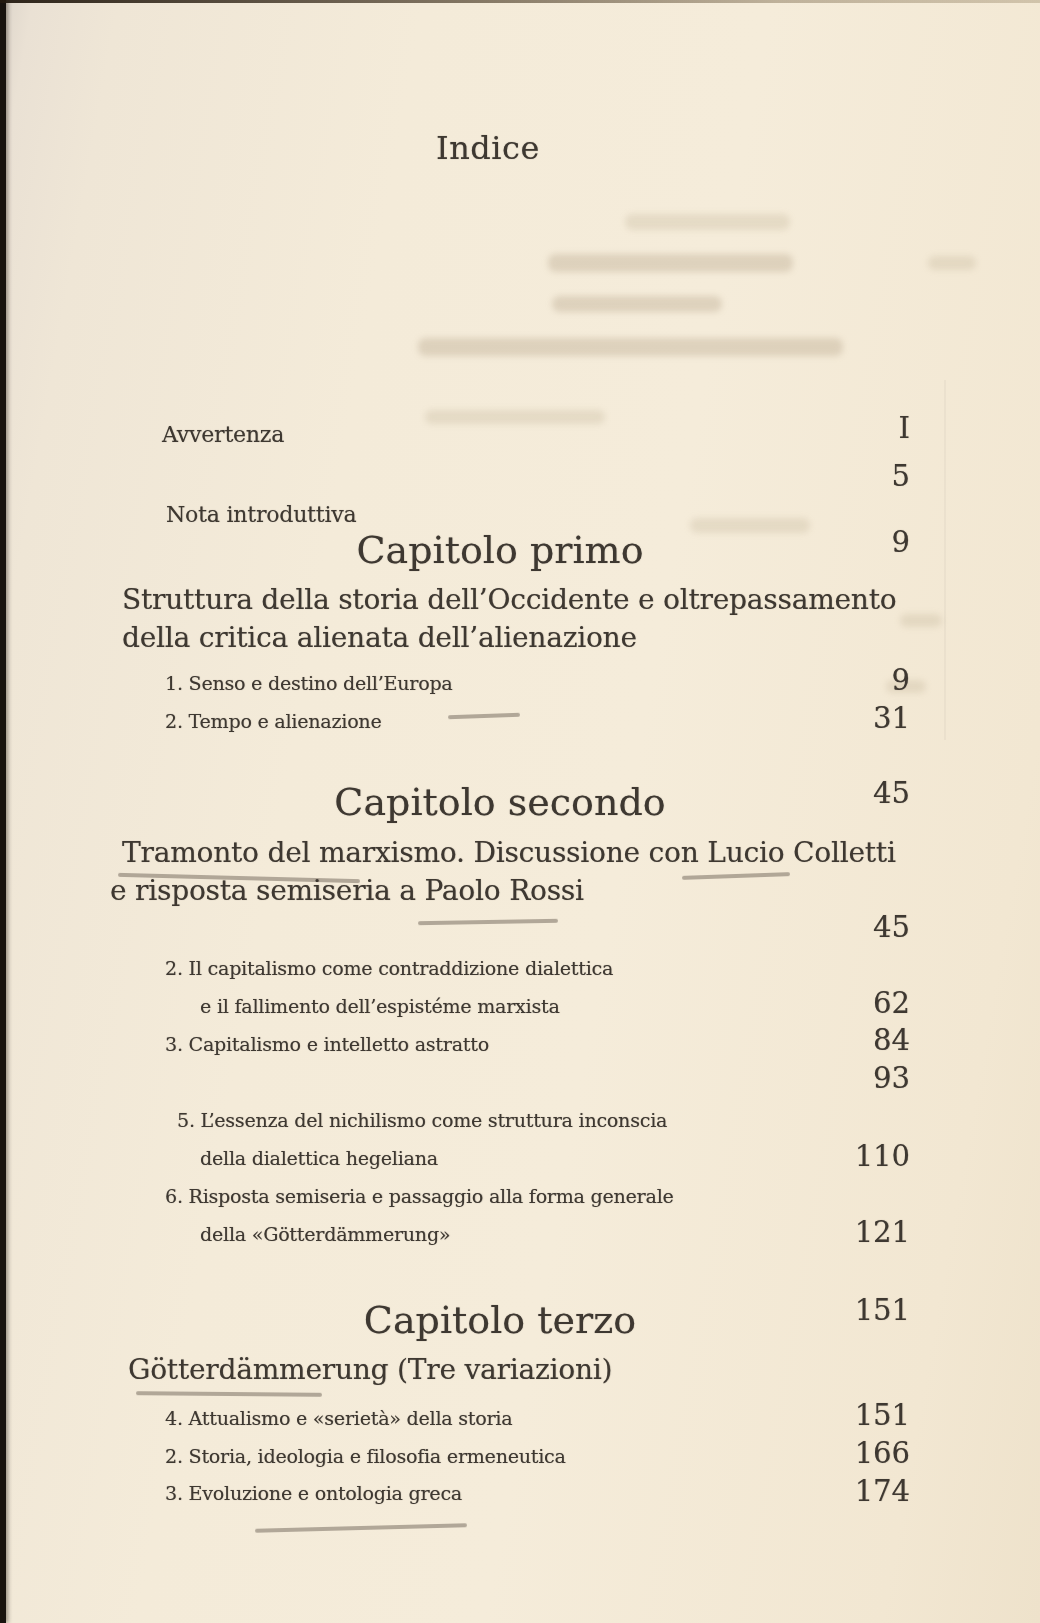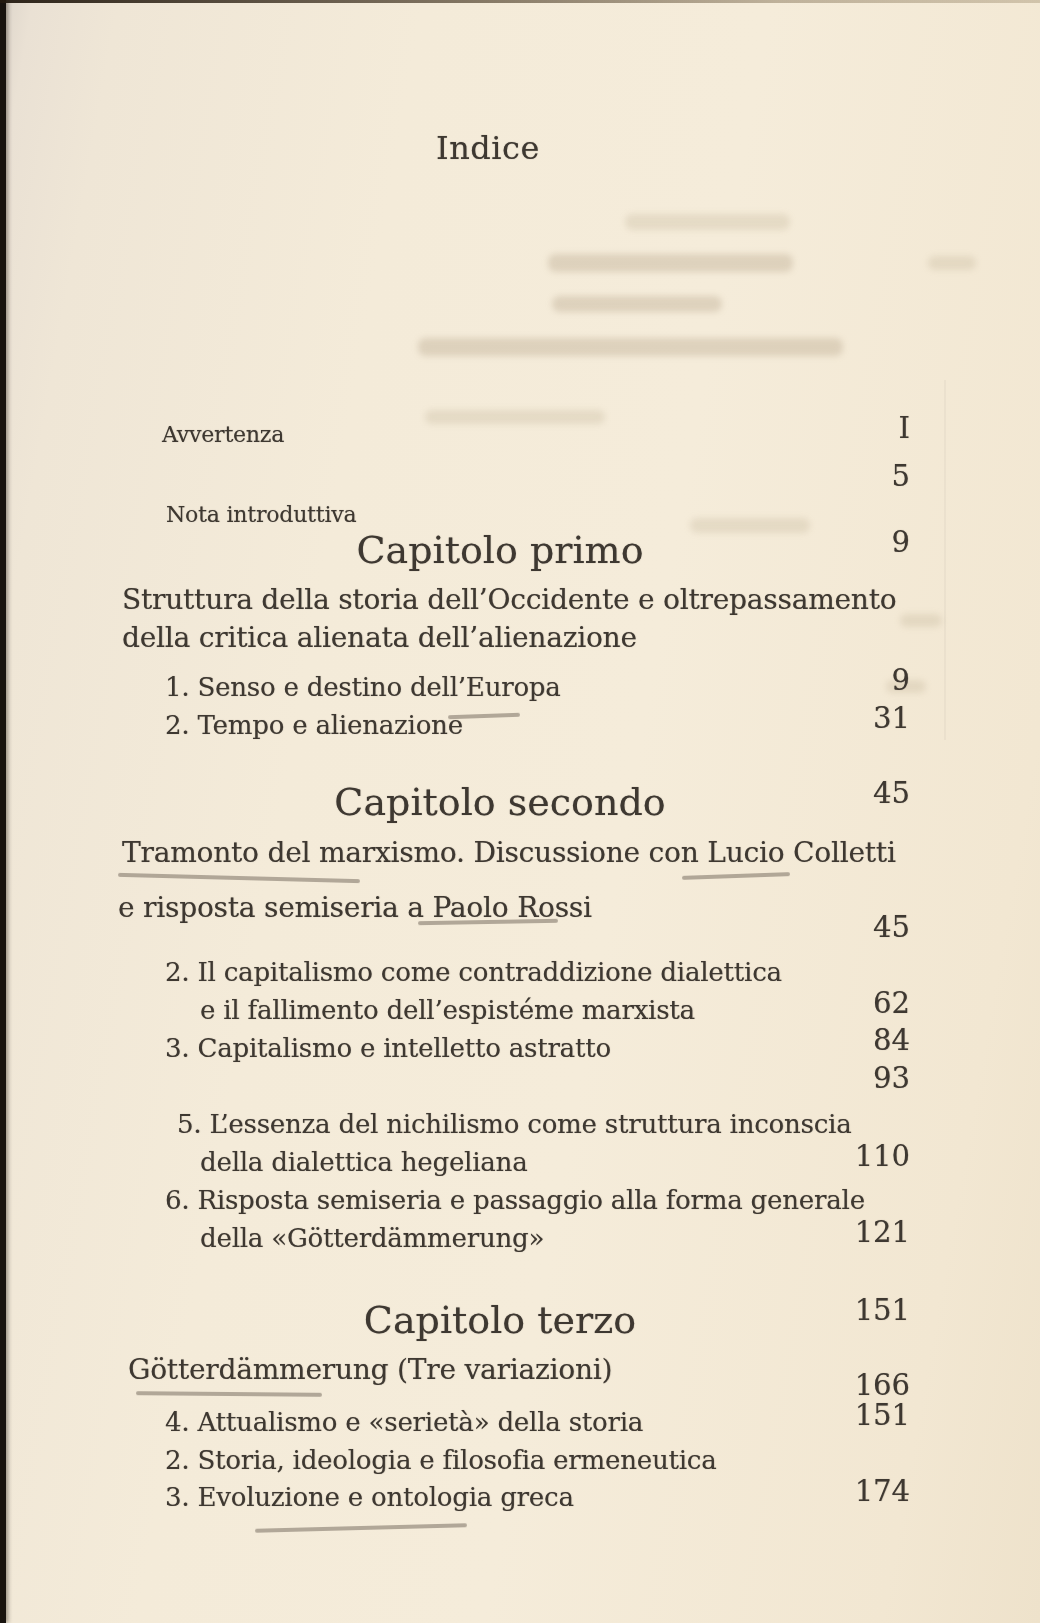--- a/index.html
+++ b/index.html
@@ -13,21 +13,21 @@
   
   .edge-left{position:absolute;left:0;top:0;width:6px;height:1623px;background:#18130e;box-shadow:2px 0 4px rgba(40,30,20,.45);}
   .edge-top{position:absolute;left:0;top:0;width:1040px;height:3px;
     background:linear-gradient(90deg,rgba(35,26,16,.95),rgba(70,55,35,.65) 45%,rgba(110,90,60,.4) 75%,rgba(130,110,75,.3));}
   .crease{position:absolute;left:944px;top:380px;width:2px;height:360px;background:rgba(60,50,40,.04);}
   
   .title{position:absolute;left:0;top:132px;width:976px;text-align:center;font-size:32px;line-height:1;letter-spacing:.5px;
     text-shadow:0 0 1px rgba(62,56,49,.55);}
   .heading{position:absolute;left:0;width:1000px;text-align:center;font-size:38px;line-height:1;white-space:nowrap;
     text-shadow:0 0 1px rgba(62,56,49,.5);}
-  .ln{position:absolute;font-size:26px;line-height:1;white-space:nowrap;letter-spacing:-.2px;
+  .ln{position:absolute;font-size:19px;line-height:1;white-space:nowrap;letter-spacing:-.2px;
     text-shadow:.3px .3px .8px rgba(62,56,49,.5);}
   .sub{font-size:28px;}
   .fm{font-size:22px;}
   .pg{position:absolute;right:130px;text-align:right;font-size:29px;line-height:1;white-space:nowrap;
     text-shadow:.3px .3px .8px rgba(62,56,49,.5);}
   
   .pencil{position:absolute;height:4px;border-radius:3px;background:rgba(122,112,98,.55);filter:blur(.7px);}
   
   .smudge{position:absolute;background:rgba(150,128,96,.16);border-radius:8px;filter:blur(3px);}
   .smudge.dark{background:rgba(140,118,88,.22);}
@@ -67,21 +67,21 @@
   <div class="pg" style="top:666px;">9</div>
   <div class="pencil" style="left:448px;top:714px;width:72px;transform:rotate(-2deg);"></div>
   <div class="ln" style="left:165px;top:712px;">2. Tempo e alienazione</div>
   <div class="pg" style="top:704px;">31</div>
 
   <div class="heading" style="top:783px;">Capitolo secondo</div>
   <div class="pg" style="top:779px;">45</div>
   <div class="ln sub" style="left:122px;top:839px;">Tramonto del marxismo. Discussione con Lucio Colletti</div>
   <div class="pencil" style="left:118px;top:876px;width:242px;transform:rotate(1.5deg);"></div>
   <div class="pencil" style="left:682px;top:874px;width:108px;transform:rotate(-2deg);"></div>
-  <div class="ln sub" style="left:118px;top:877px;margin-top:17px;">e risposta semiseria a Paolo Rossi</div>
+  <div class="ln sub" style="left:110px;top:877px;">e risposta semiseria a Paolo Rossi</div>
   <div class="pencil" style="left:418px;top:920px;width:140px;transform:rotate(-1deg);"></div>
 
   <div class="pg" style="top:913px;">45</div>
 
   <div class="ln" style="left:165px;top:959px;">2. Il capitalismo come contraddizione dialettica</div>
   <div class="ln" style="left:200px;top:997px;">e il fallimento dell’espistéme marxista</div>
   <div class="pg" style="top:989px;">62</div>
 
   <div class="ln" style="left:165px;top:1035px;">3. Capitalismo e intelletto astratto</div>
   <div class="pg" style="top:1026px;">84</div>
@@ -98,19 +98,19 @@
 
   <div class="heading" style="top:1301px;">Capitolo terzo</div>
   <div class="pg" style="top:1296px;">151</div>
   <div class="ln sub" style="left:128px;top:1356px;">Götterdämmerung (Tre variazioni)</div>
   <div class="pencil" style="left:136px;top:1392px;width:186px;transform:rotate(.5deg);"></div>
 
   <div class="ln" style="left:165px;top:1409px;">4. Attualismo e «serietà» della storia</div>
   <div class="pg" style="top:1401px;">151</div>
 
   <div class="ln" style="left:165px;top:1447px;">2. Storia, ideologia e filosofia ermeneutica</div>
-  <div class="pg" style="top:1371px;">166</div>
+  <div class="pg" style="top:1439px;">166</div>
 
   <div class="ln" style="left:165px;top:1484px;">3. Evoluzione e ontologia greca</div>
   <div class="pg" style="top:1477px;">174</div>
   <div class="pencil" style="left:255px;top:1526px;width:212px;transform:rotate(-1.5deg);"></div>
 
 </div>
 
 </body></html>

